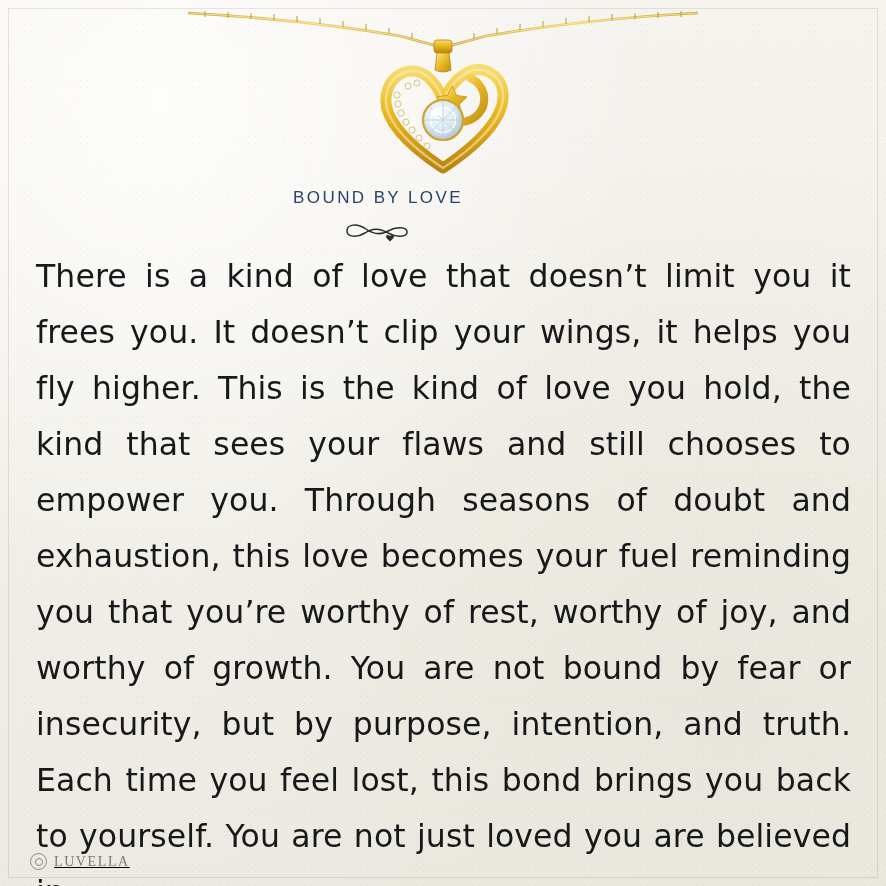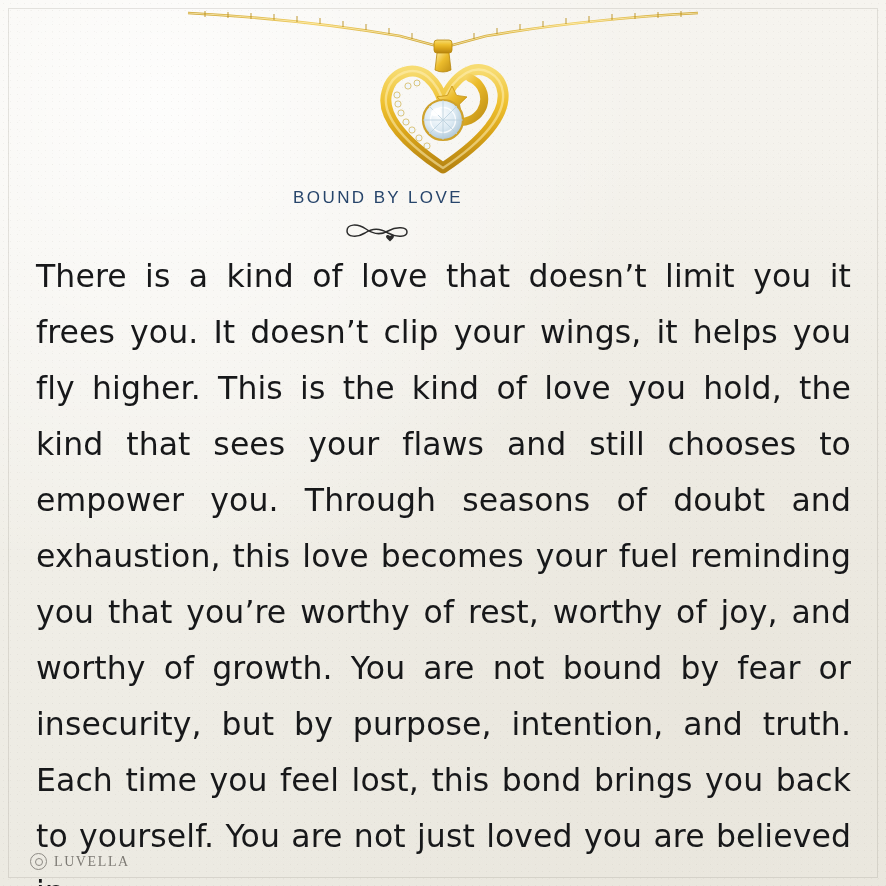--- a/index.html
+++ b/index.html
@@ -93,20 +93,21 @@
   }
 
   
   .brand {
     position: absolute;
     left: 30px;
     bottom: 16px;
     display: flex;
     align-items: center;
     gap: 7px;
+    text-decoration: underline;
   }
   .brand-mark {
     width: 15px;
     height: 15px;
     border: 1px solid #8d8a84;
     border-radius: 50%;
     position: relative;
   }
   .brand-mark::after {
     content: "";

